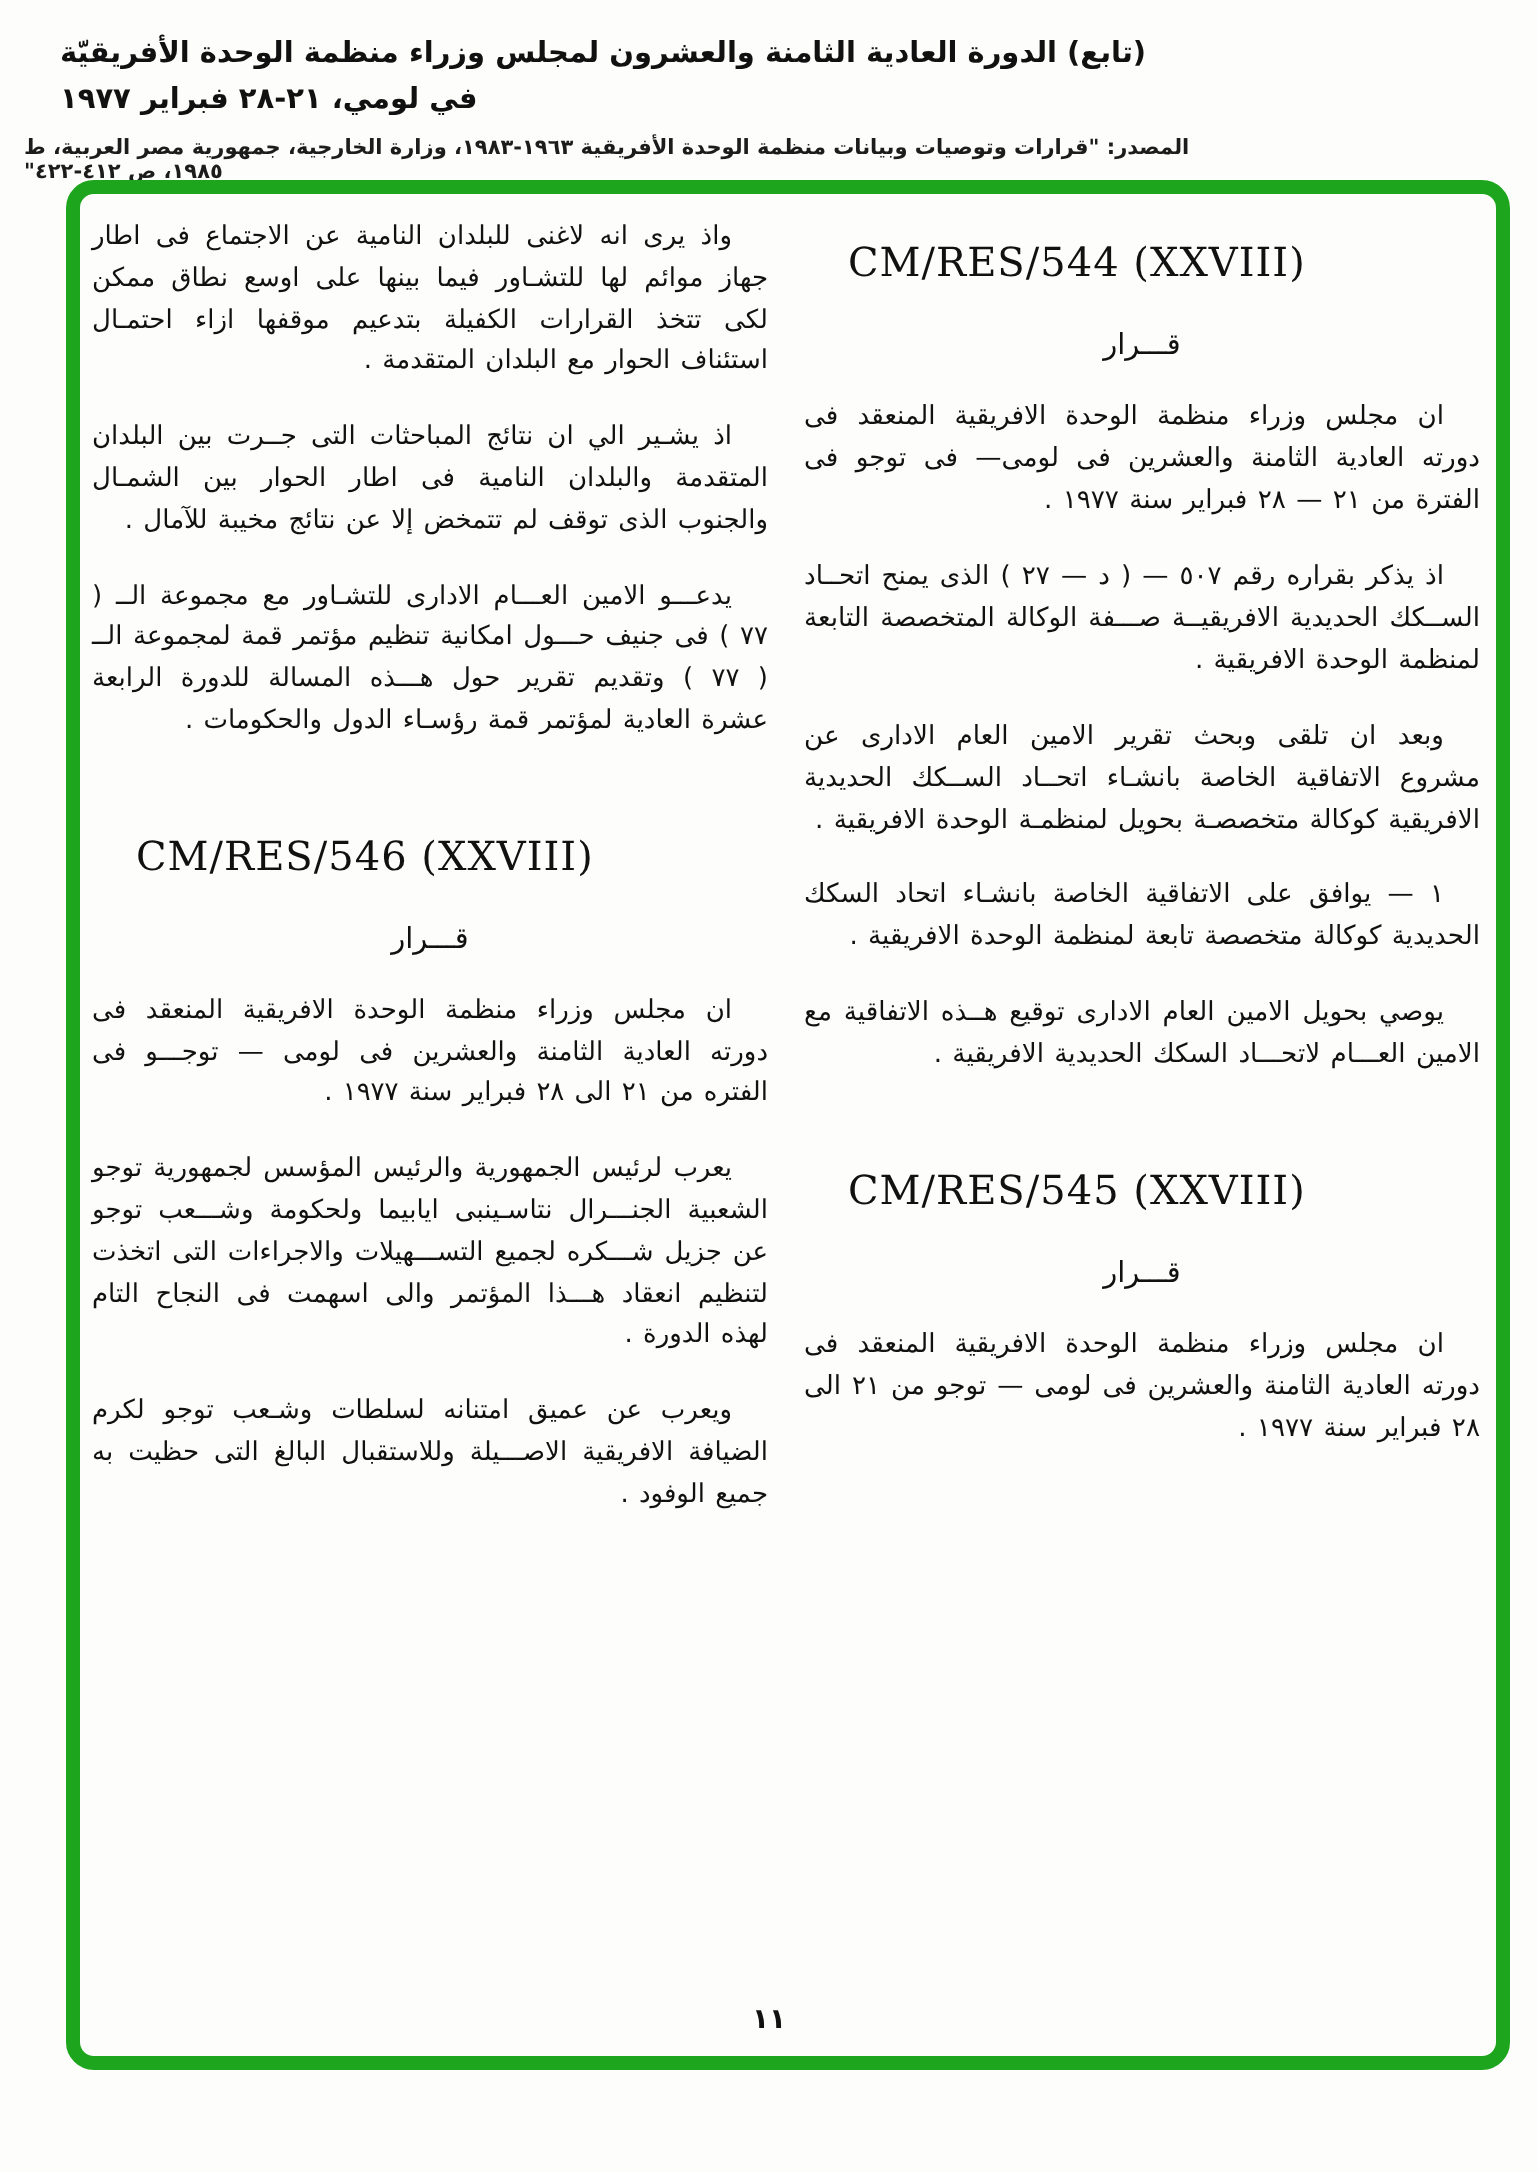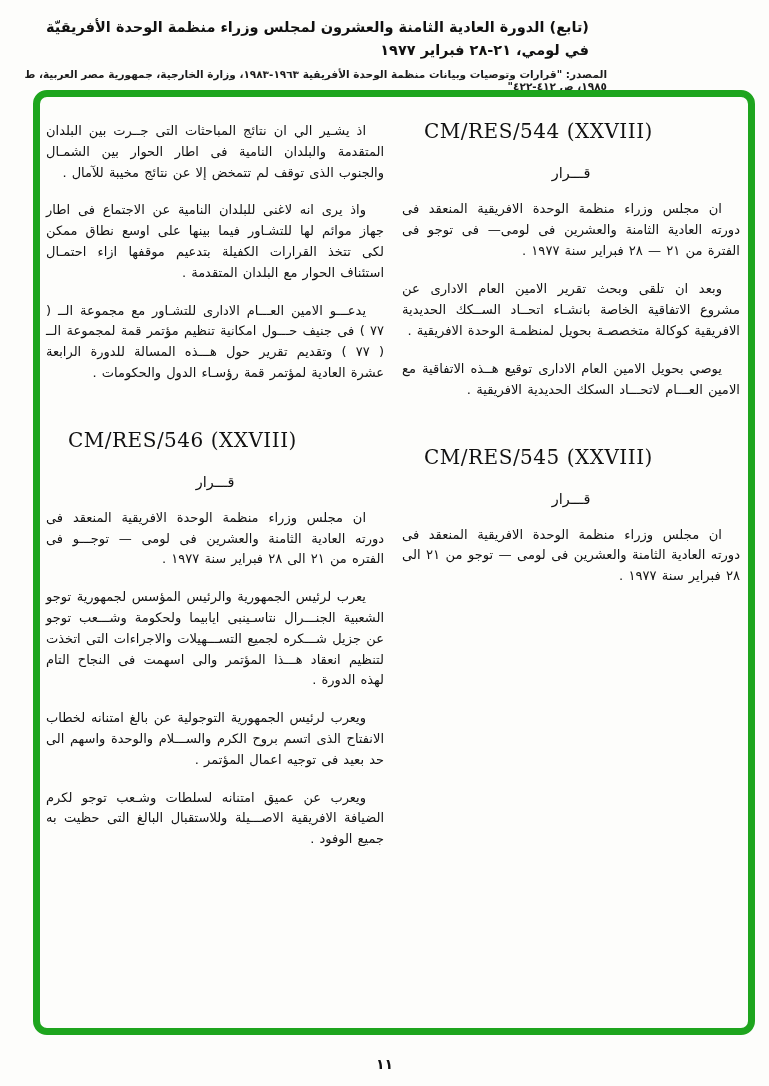--- a/index.html
+++ b/index.html
@@ -5,21 +5,21 @@
   html,body{margin:0;padding:0;}
   body{
     width:769px;height:1086px;position:relative;
     background:#fdfdfb;
     font-family:"DejaVu Sans",sans-serif;
     color:#111;
     overflow:hidden;
   }
   .header{
     position:absolute;top:16px;left:0;width:619px;
-    text-align:right;direction:rtl;
+    text-align:left;direction:rtl;
   }
   .header-line1{
     font-size:14.5px;font-weight:bold;letter-spacing:0;line-height:1.6;
     padding:0 30px;
   }
   .header-line2{
     font-size:10.5px;font-weight:bold;margin-top:6px;color:#1c1c1c;
     padding:0 12px;
   }
   .frame{
@@ -55,54 +55,55 @@
   }
   .para{
     direction:rtl;text-align:justify;
     font-size:13.1px;line-height:1.6;
     margin:0 0 17px;text-indent:18px;
     word-spacing:1px;
   }
   .col-left .para{font-size:13px;}
   .gap-top{margin-top:44px;}
   .page-number{
-    position:absolute;left:0;top:1056px;width:769px;
+    position:absolute;left:0;top:1002px;width:769px;
     text-align:center;font-size:14px;font-weight:bold;direction:rtl;
   }
 </style>
 </head>
 <body>
 
 <div class="header">
   <div class="header-line1">(تابع) الدورة العادية الثامنة والعشرون لمجلس وزراء منظمة الوحدة الأفريقيّة في لومي، ٢١-٢٨ فبراير ١٩٧٧</div>
   <div class="header-line2">المصدر: "قرارات وتوصيات وبيانات منظمة الوحدة الأفريقية ١٩٦٣-١٩٨٣، وزارة الخارجية، جمهورية مصر العربية، ط ١٩٨٥، ص ٤١٢-٤٢٢"</div>
 </div>
 
 <div class="frame">
   <div class="columns">
 
     <div class="col col-right">
       <div class="res-id">CM/RES/544  (XXVIII)</div>
       <div class="qarar">قـــرار</div>
       <p class="para">ان مجلس وزراء منظمة الوحدة الافريقية المنعقد فى دورته العادية الثامنة والعشرين فى لومى— فى توجو فى الفترة من ٢١ — ٢٨ فبراير سنة ١٩٧٧ .</p>
+      <p class="para">اذ يذكر بقراره رقم ٥٠٧ — ( د — ٢٧ ) الذى يمنح اتحــاد الســكك الحديدية الافريقيــة صـــفة الوكالة المتخصصة التابعة لمنظمة الوحدة الافريقية .</p>
       <p class="para">وبعد ان تلقى وبحث تقرير الامين العام الادارى عن مشروع الاتفاقية الخاصة بانشـاء اتحــاد الســكك الحديدية الافريقية كوكالة متخصصـة بحويل لمنظمـة الوحدة الافريقية .</p>
+      <p class="para">١ — يوافق على الاتفاقية الخاصة بانشـاء اتحاد السكك الحديدية كوكالة متخصصة تابعة لمنظمة الوحدة الافريقية .</p>
       <p class="para">يوصي بحويل الامين العام الادارى توقيع هــذه الاتفاقية مع الامين العـــام لاتحـــاد السكك الحديدية الافريقية .</p>
       <div class="res-id gap-top">CM/RES/545  (XXVIII)</div>
       <div class="qarar">قـــرار</div>
       <p class="para">ان مجلس وزراء منظمة الوحدة الافريقية المنعقد فى دورته العادية الثامنة والعشرين فى لومى — توجو من ٢١ الى ٢٨ فبراير سنة ١٩٧٧ .</p>
     </div>
 
     <div class="col col-left">
+      <p class="para">واذ يرى انه لاغنى للبلدان النامية عن الاجتماع فى اطار جهاز موائم لها للتشـاور فيما بينها على اوسع نطاق ممكن لكى تتخذ القرارات الكفيلة بتدعيم موقفها ازاء احتمـال استئناف الحوار مع البلدان المتقدمة .</p>
       <p class="para" style="margin-top:12px">اذ يشـير الي ان نتائج المباحثات التى جــرت بين البلدان المتقدمة والبلدان النامية فى اطار الحوار بين الشمـال والجنوب الذى توقف لم تتمخض إلا عن نتائج مخيبة للآمال .</p>
-      <p class="para">واذ يرى انه لاغنى للبلدان النامية عن الاجتماع فى اطار جهاز موائم لها للتشـاور فيما بينها على اوسع نطاق ممكن لكى تتخذ القرارات الكفيلة بتدعيم موقفها ازاء احتمـال استئناف الحوار مع البلدان المتقدمة .</p>
       <p class="para">يدعـــو الامين العـــام الادارى للتشـاور مع مجموعة الــ ( ٧٧ ) فى جنيف حـــول امكانية تنظيم مؤتمر قمة لمجموعة الــ ( ٧٧ ) وتقديم تقرير حول هـــذه المسالة للدورة الرابعة عشرة العادية لمؤتمر قمة رؤسـاء الدول والحكومات .</p>
       <div class="res-id gap-top">CM/RES/546  (XXVIII)</div>
       <div class="qarar">قـــرار</div>
       <p class="para">ان مجلس وزراء منظمة الوحدة الافريقية المنعقد فى دورته العادية الثامنة والعشرين فى لومى — توجـــو فى الفتره من ٢١ الى ٢٨ فبراير سنة ١٩٧٧ .</p>
       <p class="para">يعرب لرئيس الجمهورية والرئيس المؤسس لجمهورية توجو الشعبية الجنـــرال نتاسـينبى ايابيما ولحكومة وشـــعب توجو عن جزيل شـــكره لجميع التســـهيلات والاجراءات التى اتخذت لتنظيم انعقاد هـــذا المؤتمر والى اسهمت فى النجاح التام لهذه الدورة .</p>
-      <p class="para">ويعرب لرئيس الجمهورية التوجولية عن بالغ امتنانه لخطاب الانفتاح الذى اتسم بروح الكرم والســـلام والوحدة واسهم الى حد بعيد فى توجيه اعمال المؤتمر .</p>
       <p class="para">ويعرب عن عميق امتنانه لسلطات وشـعب توجو لكرم الضيافة الافريقية الاصـــيلة وللاستقبال البالغ التى حظيت به جميع الوفود .</p>
     </div>
 
   </div>
 </div>
 
 <div class="page-number">١١</div>
 
 </body></html>

